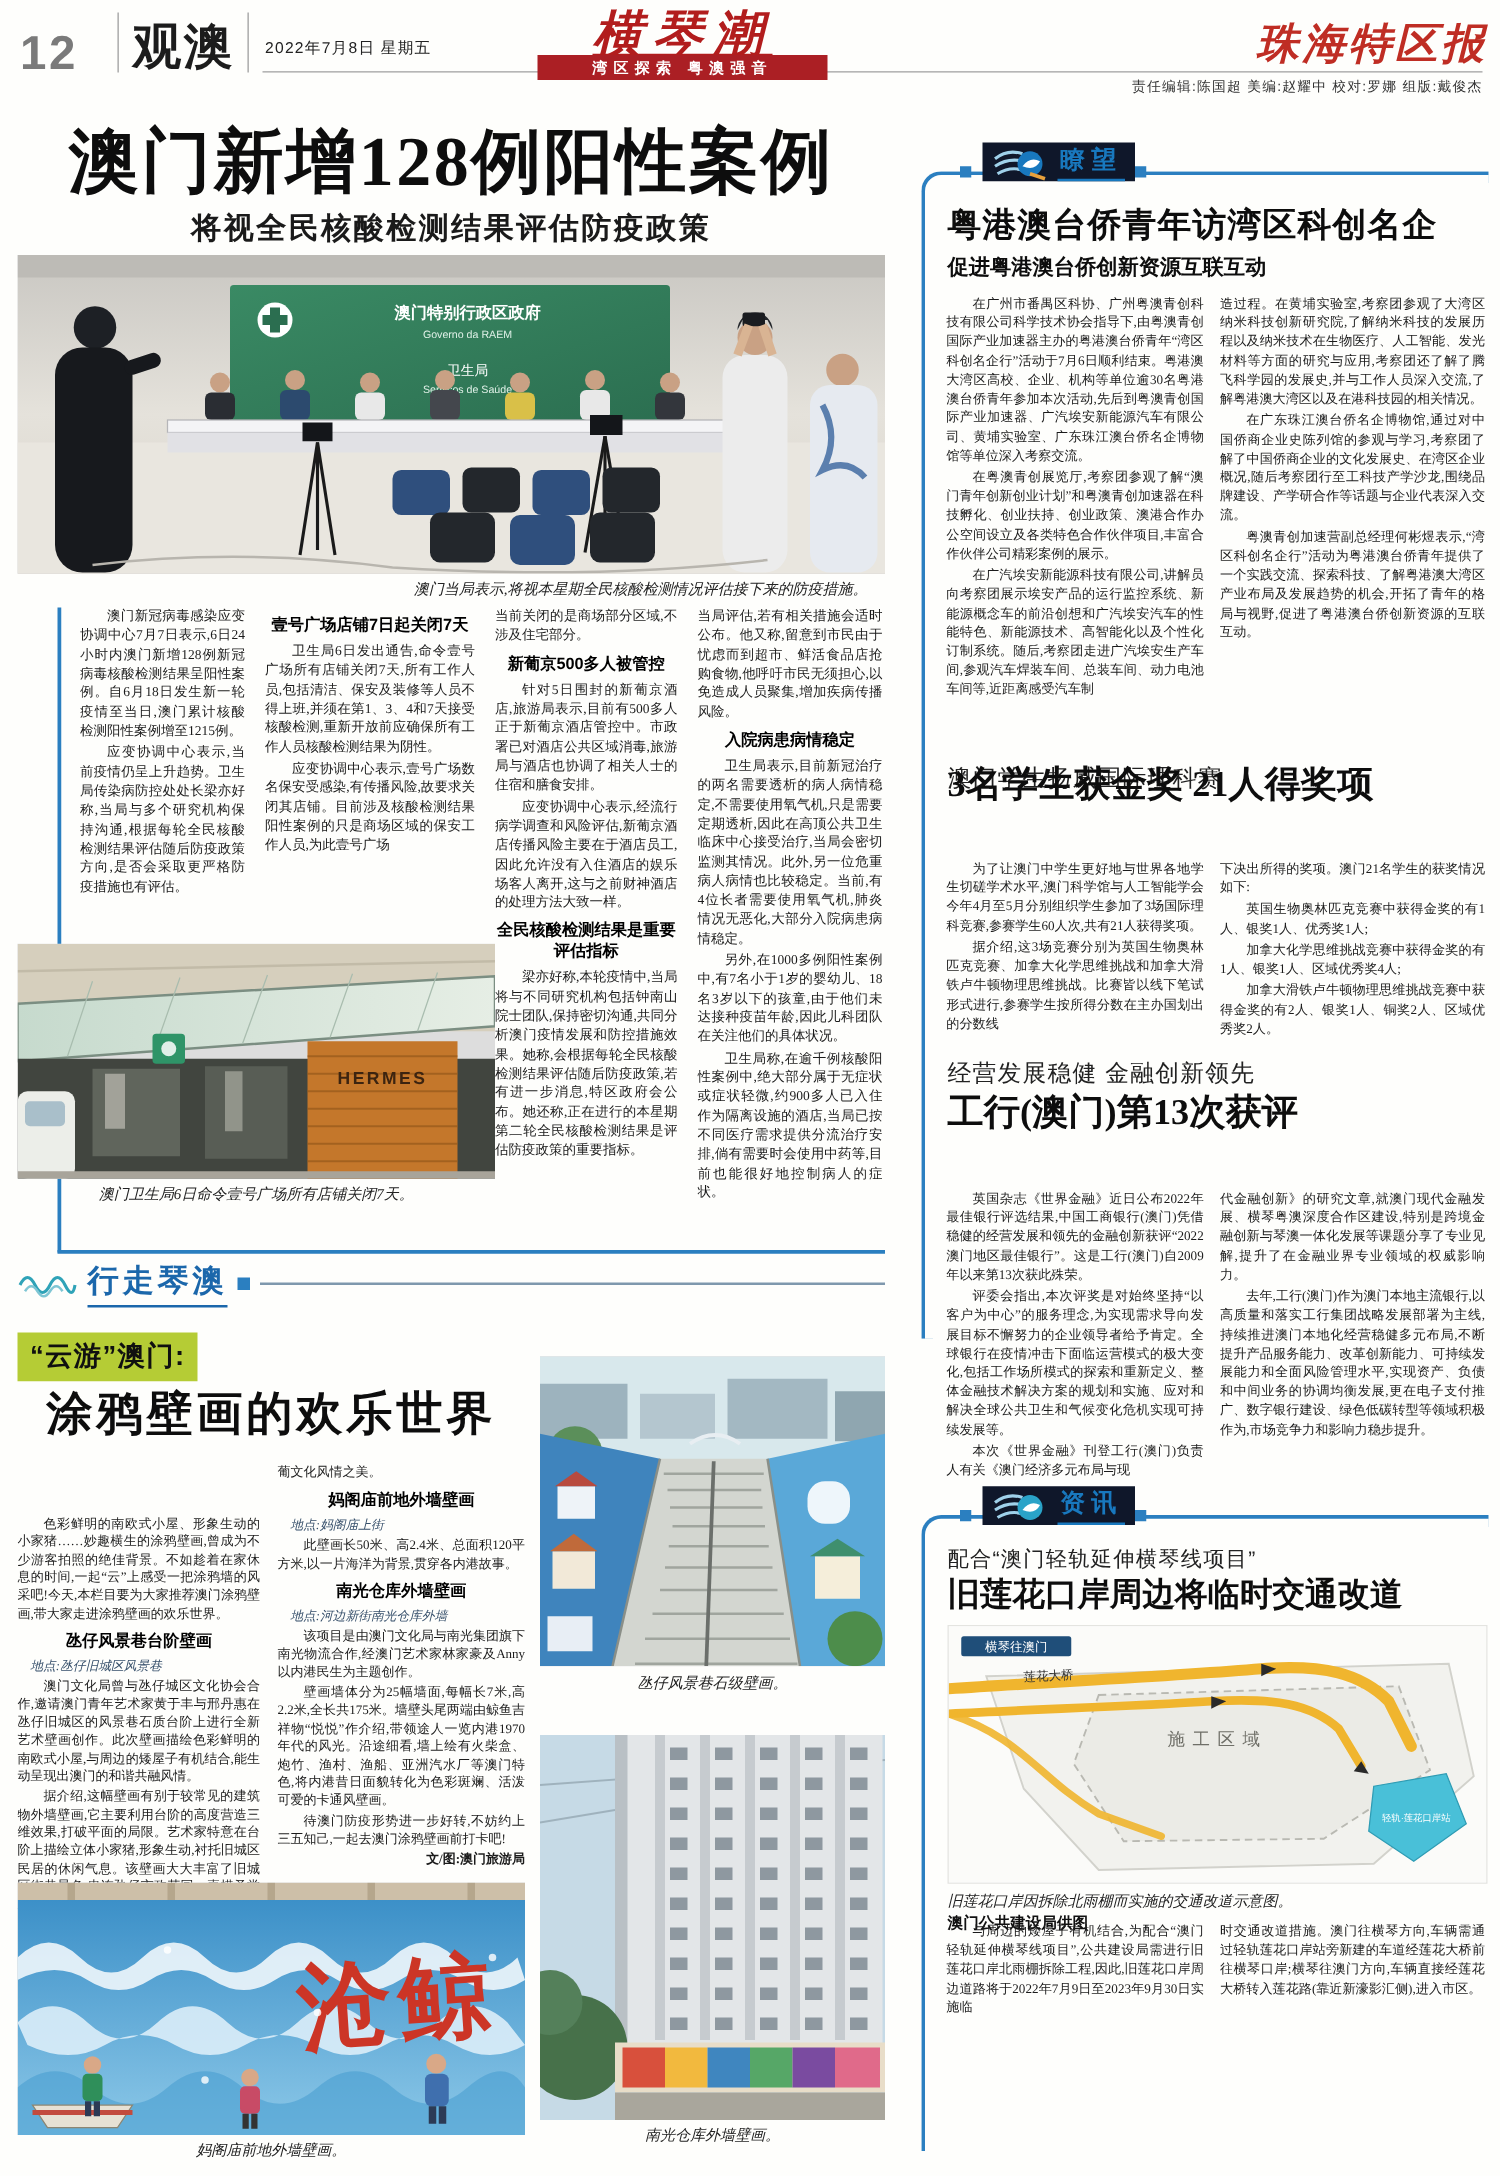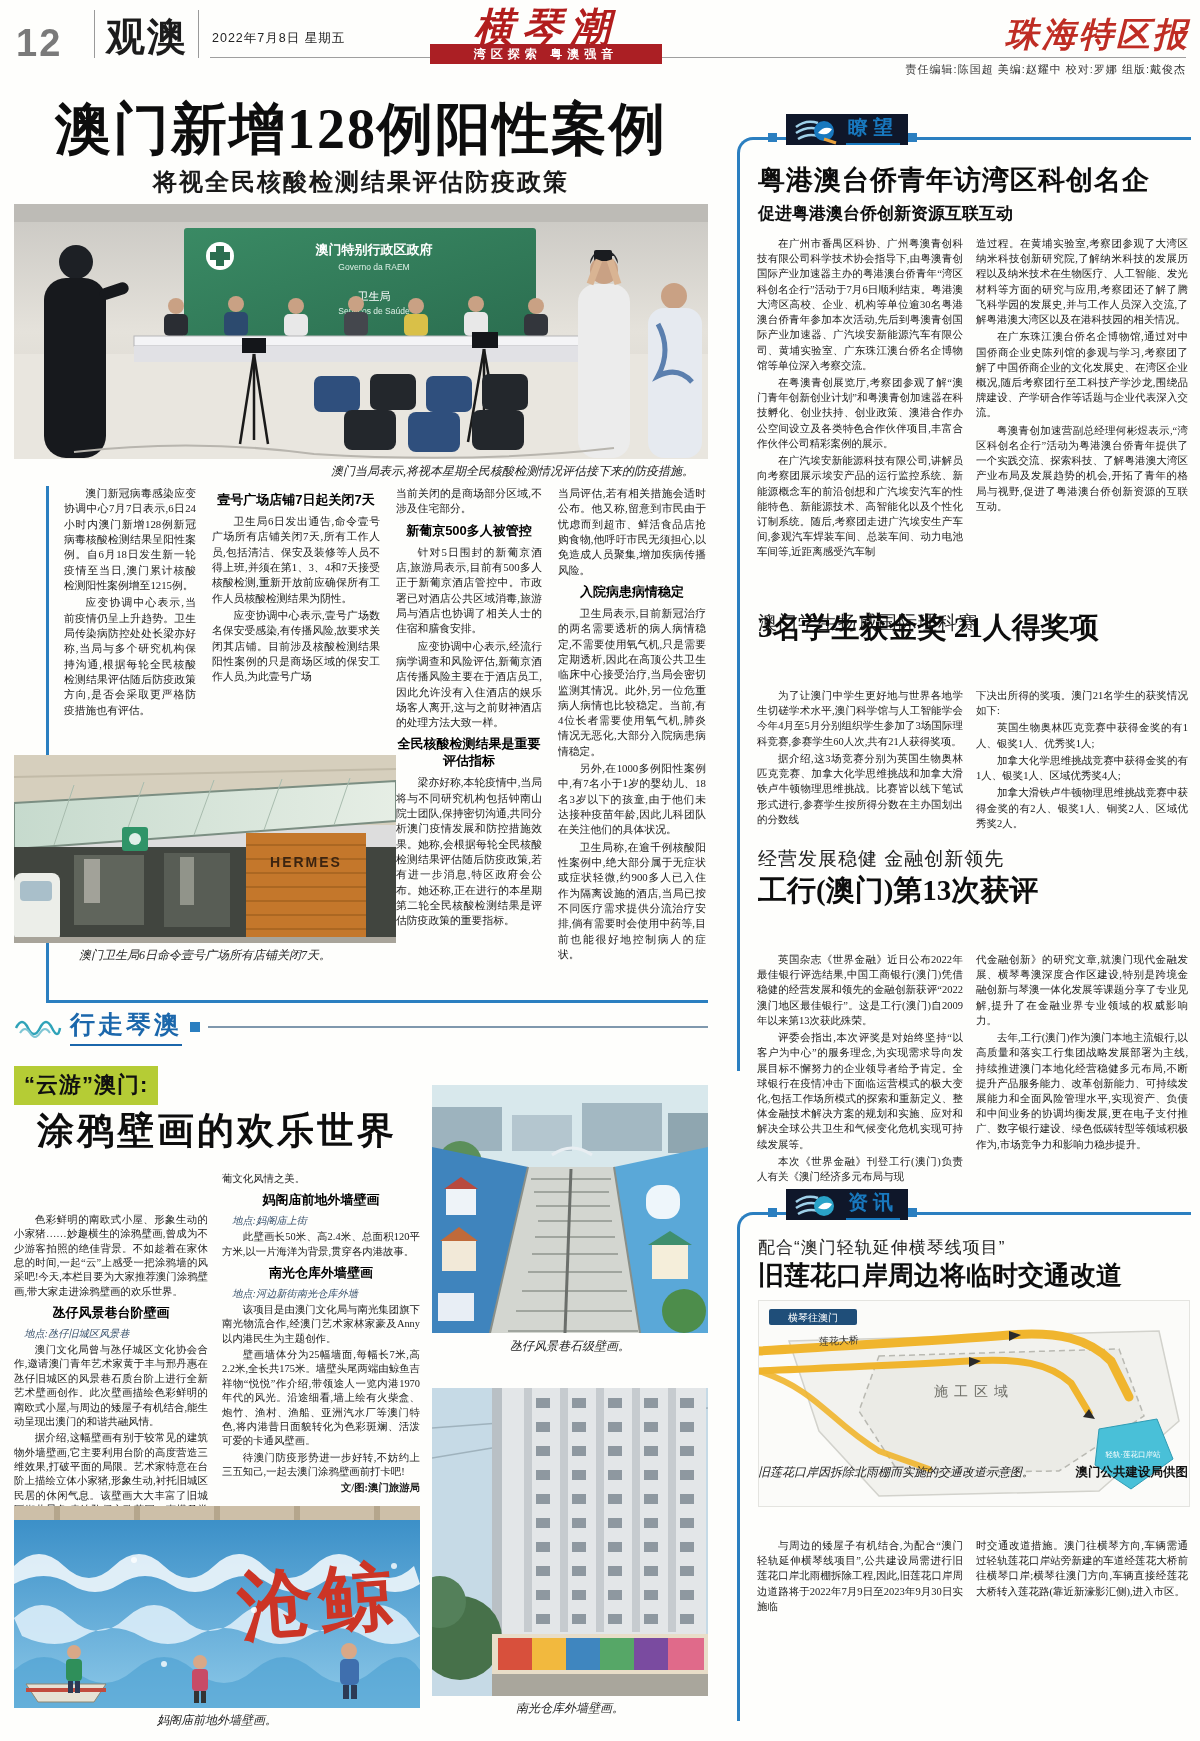--- a/index.html
+++ b/index.html
@@ -6,21 +6,21 @@
   .page{position:relative;width:1200px;height:1741px;background:#fefefc;margin:0 auto;overflow:hidden;
         font-family:"Liberation Sans","DejaVu Sans",sans-serif;color:#111;}
   .abs{position:absolute;}
   
   .pageno{left:16px;top:22px;font-size:38px;color:#7a7a7a;font-weight:700;letter-spacing:2px;}
   .hv{width:1px;background:#9a9a9a;}
   .secname{left:106px;top:10px;font-size:39px;font-weight:bold;color:#1c1c1c;letter-spacing:2px;}
   .hdate{left:212px;top:30px;font-size:12.5px;color:#222;letter-spacing:1px;}
   .hairline{top:57px;left:210px;width:976px;height:1px;background:#9f9f9f;}
   .brand{left:430px;top:0px;width:232px;text-align:center;font-family:"Liberation Serif","DejaVu Serif",serif;
-         font-weight:bold;font-style:italic;font-size:40px;color:#b21d1d;letter-spacing:8px;}
+         font-weight:bold;font-style:italic;font-size:40px;color:#b21d1d;letter-spacing:8px;text-decoration:underline;}
   .brandbar{left:430px;top:44px;width:232px;height:20px;background:#ab1f24;color:#fff;font-size:12px;
             letter-spacing:5px;text-align:center;line-height:20px;font-weight:bold;z-index:3;}
   .masthead{left:940px;top:12px;width:250px;text-align:right;font-family:"Liberation Serif","DejaVu Serif",serif;
             font-weight:bold;font-style:italic;font-size:34px;color:#bf2d24;letter-spacing:3px;}
   .editors{left:600px;top:62px;width:586px;text-align:right;font-size:11px;color:#333;letter-spacing:1px;}
   
   .mainhl{left:14px;top:92px;width:694px;text-align:center;font-family:"Liberation Serif","DejaVu Serif",serif;
           font-weight:bold;font-size:56px;letter-spacing:2px;color:#0d0d0d;}
   .mainsub{left:14px;top:166px;width:694px;text-align:center;font-size:24px;font-weight:bold;color:#1a1a1a;letter-spacing:2px;}
   .photo{overflow:hidden;background:#ddd;}
@@ -331,21 +331,21 @@
         <polygon points="210,56 222,60 210,66"></polygon>
         <polygon points="330,108 336,118 324,116"></polygon>
       </g>
       <rect x="10" y="8" width="88" height="16" rx="2" fill="#1f4e79"></rect>
       <text x="54" y="20" text-anchor="middle" font-size="10" fill="#ffffff">横琴往澳门</text>
       <text x="60" y="44" font-size="10" fill="#333" transform="rotate(-3 60 44)">莲花大桥</text>
       <polygon points="340,128 398,118 414,158 372,188 336,164" fill="#49c0d8" stroke="#2f9cb4"></polygon>
       <text x="374" y="156" text-anchor="middle" font-size="7.5" fill="#ffffff">轻轨·莲花口岸站</text>
     </svg>
   </div>
-  <div class="abs mapcap" style="left:758px;top:1464px;width:430px;">
+  <div class="abs mapcap" style="left:758px;top:1513px;width:430px;flex-direction:column;">
     <span class="cap">旧莲花口岸因拆除北雨棚而实施的交通改道示意图。</span>
     <span class="credit">澳门公共建设局供图</span>
   </div>
   <div class="abs rbt" style="left:757px;top:1538px;width:206px;height:82px;">
     <p>与周边的矮屋子有机结合,为配合“澳门轻轨延伸横琴线项目”,公共建设局需进行旧莲花口岸北雨棚拆除工程,因此,旧莲花口岸周边道路将于2022年7月9日至2023年9月30日实施临</p>
   </div>
   <div class="abs rbt" style="left:976px;top:1538px;width:212px;height:82px;">
     <p style="text-indent:0;">时交通改道措施。澳门往横琴方向,车辆需通过轻轨莲花口岸站旁新建的车道经莲花大桥前往横琴口岸;横琴往澳门方向,车辆直接经莲花大桥转入莲花路(靠近新濠影汇侧),进入市区。</p>
   </div>
 

